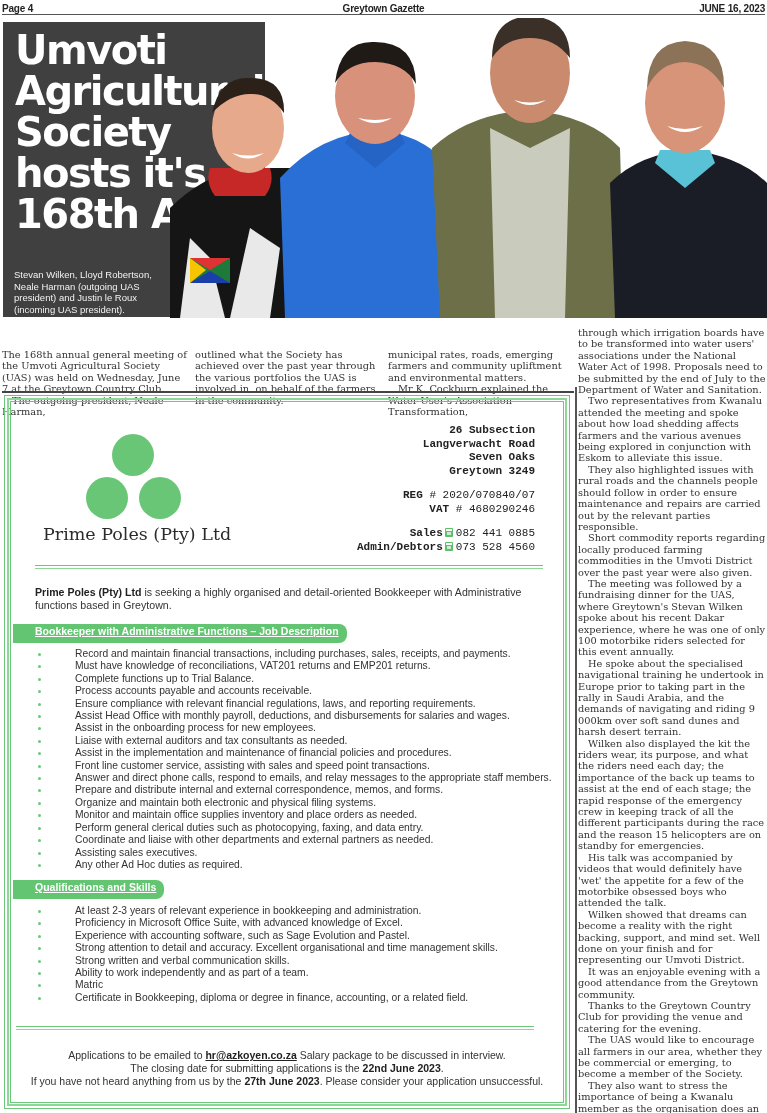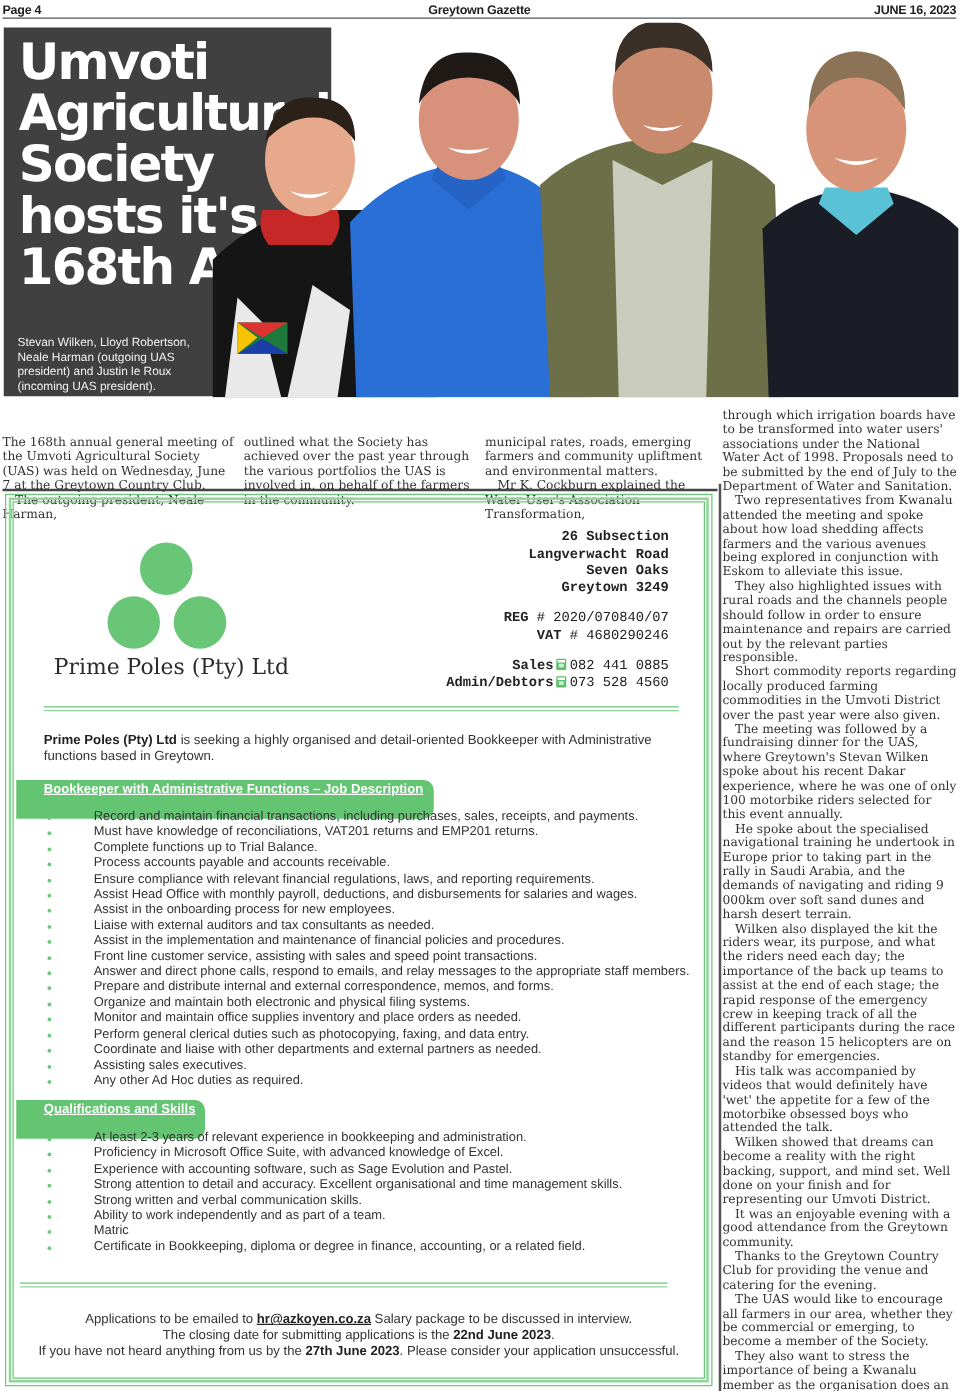--- a/index.html
+++ b/index.html
@@ -53,21 +53,21 @@
   .addr .blk { margin-bottom: 11px; }
   .phone-icon { display: inline-block; width: 8px; height: 9px; background: #5cbf6a; border-radius: 1px; vertical-align: -1px; margin: 0 3px 0 2px; position: relative; }
   .phone-icon::before { content: ""; position: absolute; left: 1px; top: 1px; width: 6px; height: 2px; background: #fff; }
   .phone-icon::after { content: ""; position: absolute; left: 2px; top: 4px; width: 4px; height: 3px; background: #fff; opacity: .7; }
 
   .green-rule { position: absolute; left: 24px; width: 508px; height: 4px; border-top: 1.5px solid #6cc77a; border-bottom: 1.5px solid #8fd799; }
 
   .intro { position: absolute; left: 24px; top: 184px; width: 500px; font-size: 10.6px; line-height: 13px; color: #333; }
   .intro b { color: #222; }
 
-  .section-pill { position: absolute; left: 2px; height: 31px; background: #63c472; border-radius: 0 8px 8px 0;
+  .section-pill { position: absolute; left: 2px; height: 19px; background: #63c472; border-radius: 0 8px 8px 0;
     color: #fff; font-weight: bold; font-size: 10.5px; line-height: 15px; padding: 0 8px 12px 22px; text-decoration: underline; white-space: nowrap; }
 
   .bullets { position: absolute; left: 24px; width: 520px; list-style: none; font-size: 10.3px; line-height: 12.4px; color: #333; }
   .bullets li { position: relative; padding-left: 40px; white-space: nowrap; }
   .bullets li::before { content: ""; position: absolute; left: 3px; top: 5px; width: 3px; height: 3px; border-radius: 50%; background: #6cc77a; }
 
   .footer-text { position: absolute; left: 0; right: 0; top: 949px; text-align: center; font-size: 10.5px; line-height: 13px; color: #333; }
   .footer-text b { color: #222; }
   .footer-text a { color: #222; font-weight: bold; text-decoration: underline; }
 </style>

